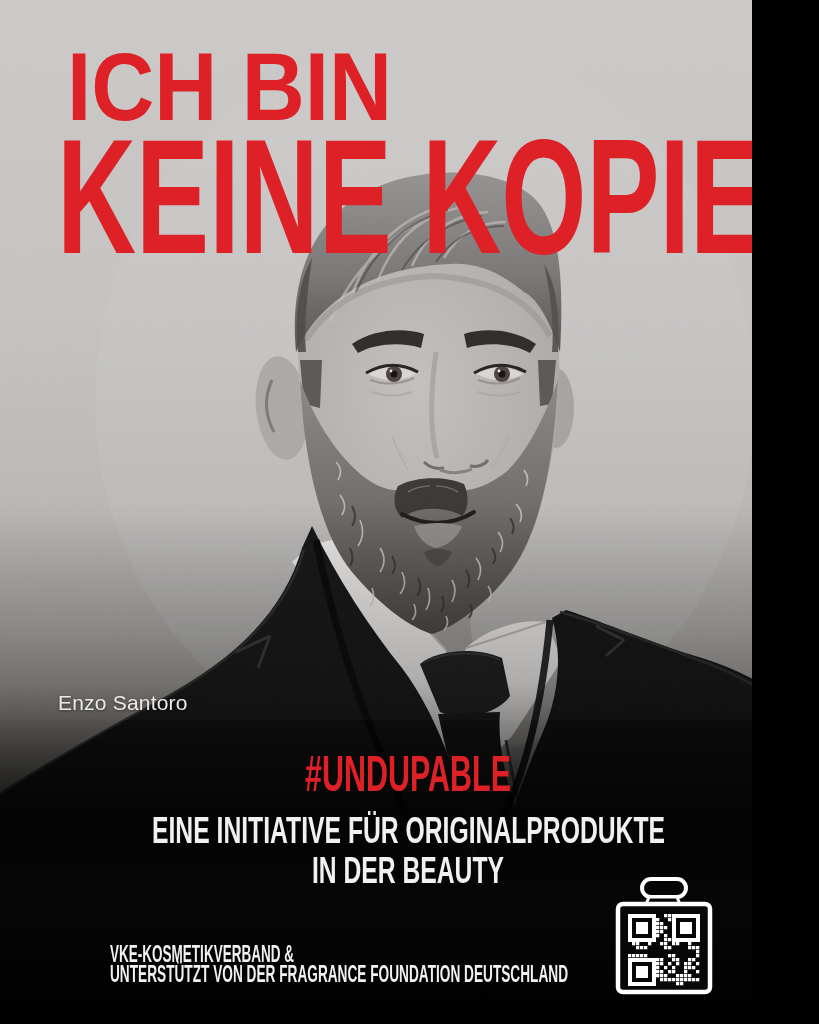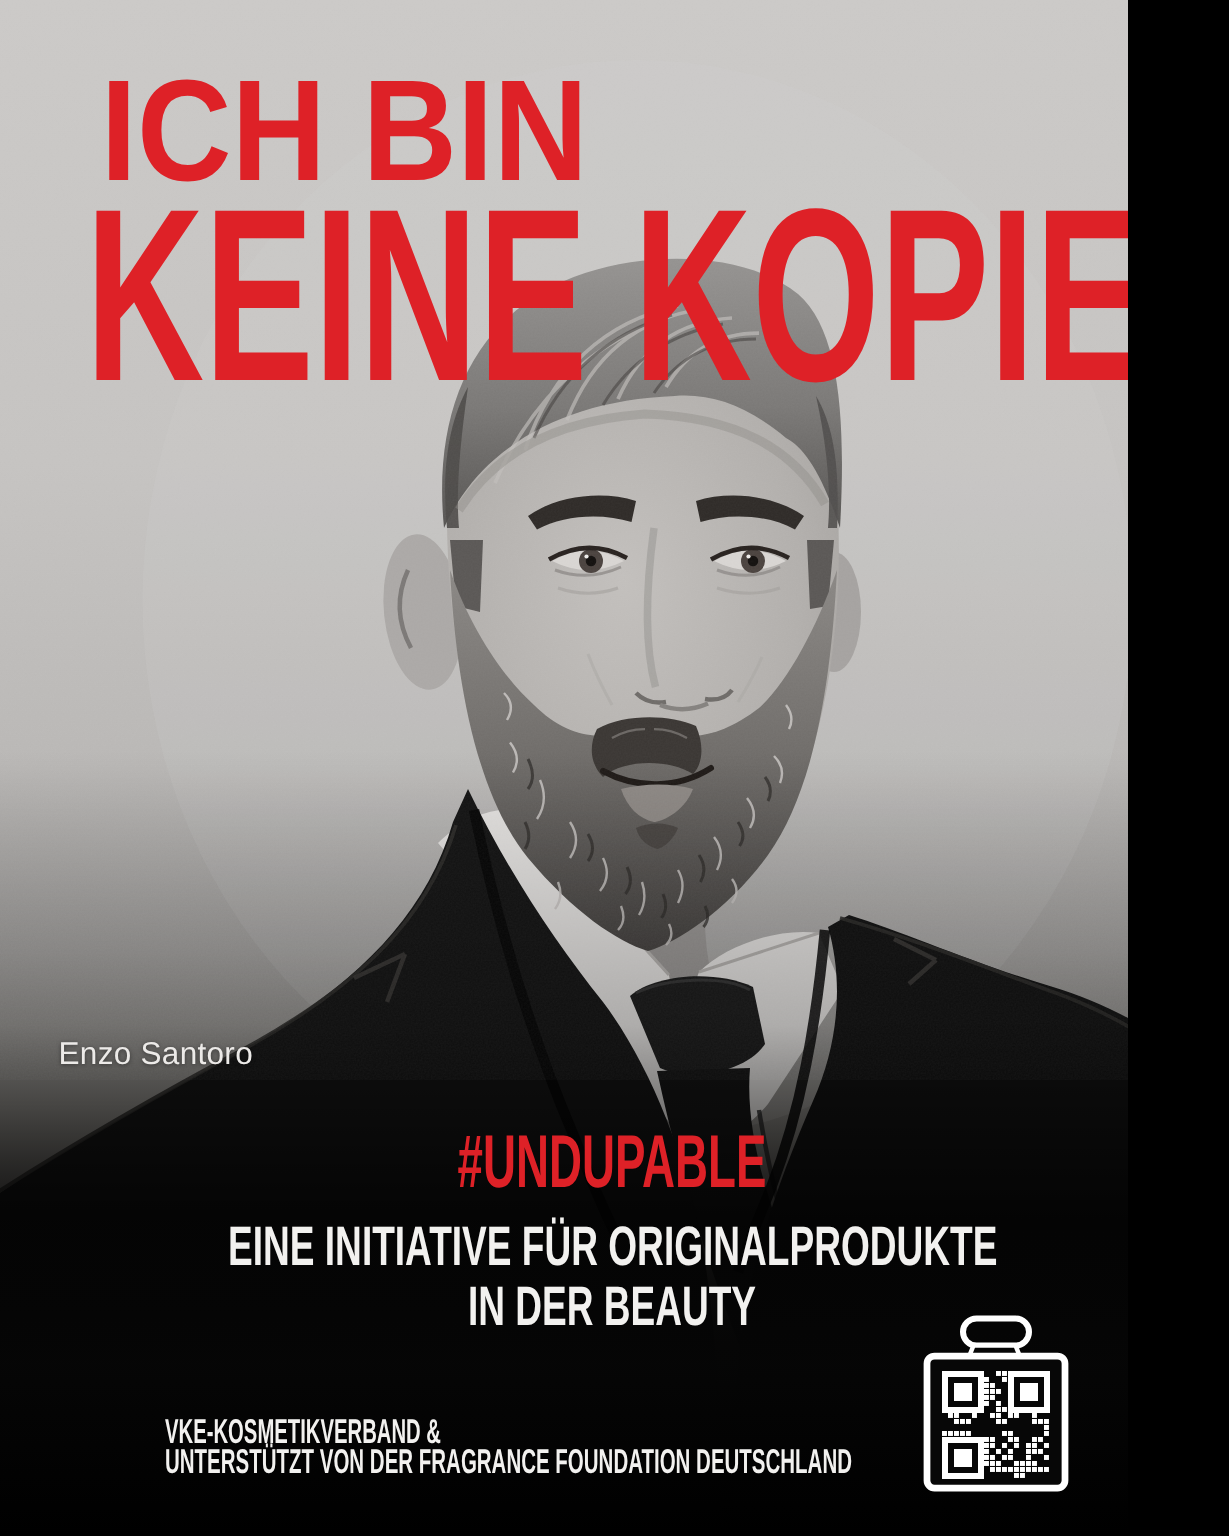--- a/index.html
+++ b/index.html
@@ -3,21 +3,21 @@
 <meta charset="utf-8">
 <style>
   html,body{margin:0;padding:0;background:#000;}
   .poster{position:relative;width:752px;height:1024px;overflow:hidden;background:#000;
           font-family:"Liberation Sans",sans-serif;}
   .layer{position:absolute;display:block;overflow:visible;}
   .scene{left:0;top:0;}
   .hl text{font-family:"Liberation Sans",sans-serif;font-weight:700;white-space:pre;}
   .hl .accent{fill:var(--accent,#de2127);}
   .hl .white{fill:#f2f1ef;}
-  .credits{position:absolute;left:39px;top:690px;color:#eceae8;font-size:21px;line-height:25px;
+  .credits{position:absolute;left:58px;top:690px;color:#eceae8;font-size:21px;line-height:25px;
            font-weight:400;white-space:nowrap;text-shadow:0 1px 3px rgba(0,0,0,.45);letter-spacing:.2px;}
   .qr{left:615px;top:876px;}
 </style>
 </head>
 <body>
 
 <div class="poster">
 
   <svg class="layer scene" width="819" height="1024" viewBox="0 0 819 1024">
     <defs>

